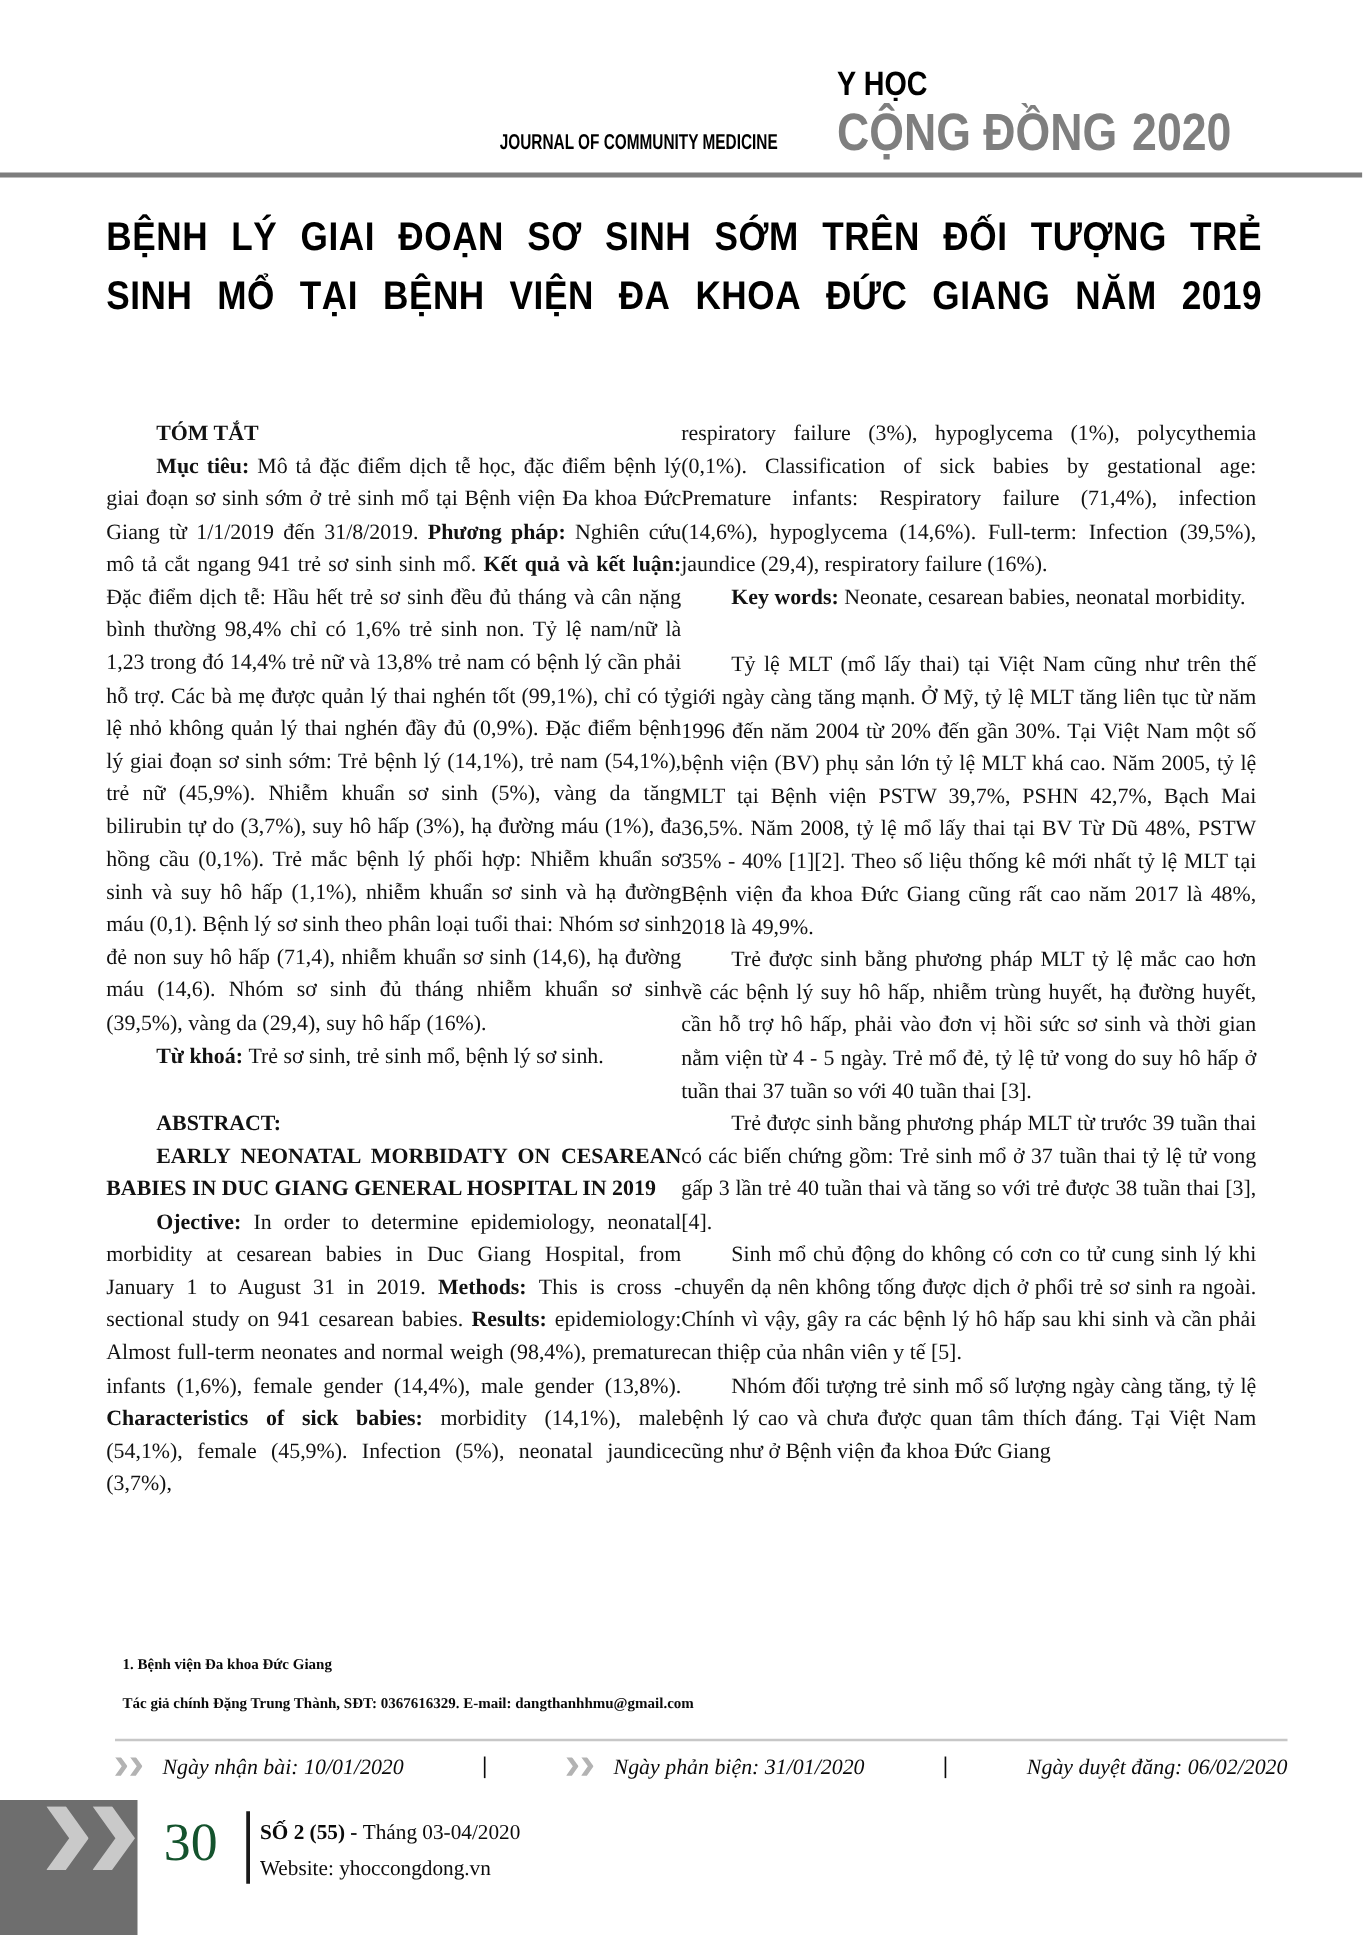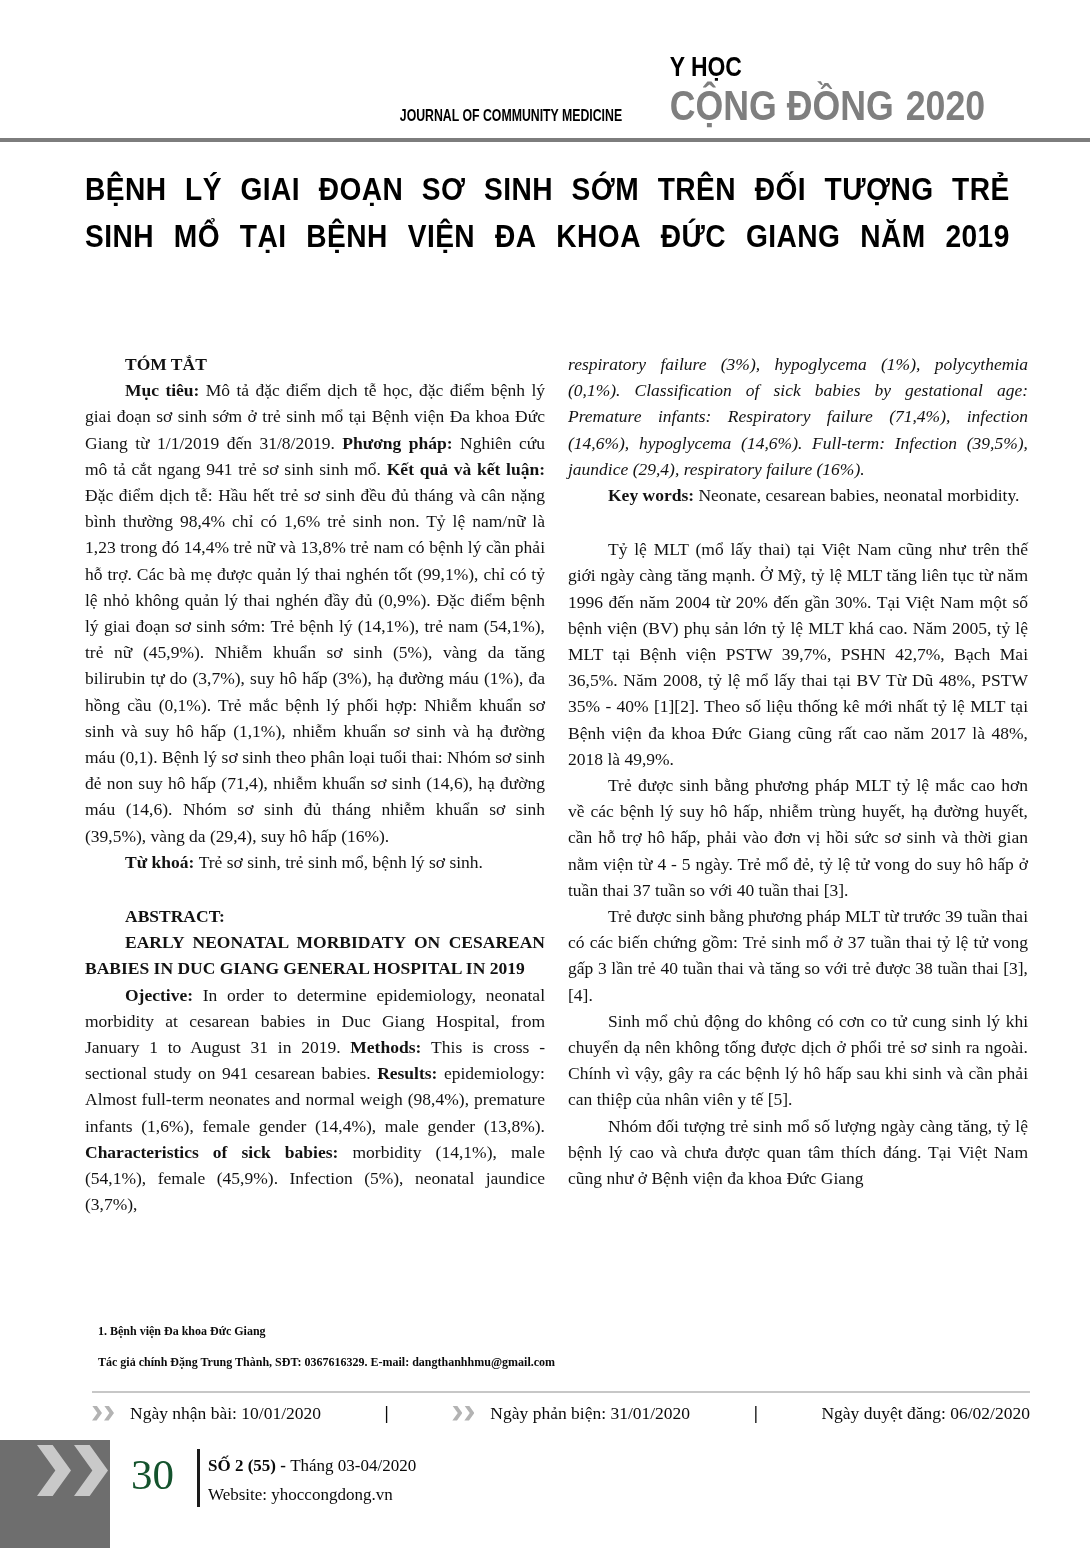--- a/index.html
+++ b/index.html
@@ -33,35 +33,35 @@
     line-height:47px; text-align:justify; text-align-last:justify; color:#000;
     white-space:nowrap; letter-spacing:0.5px;
     display:flex; justify-content:space-between;
   }
   .tline span { display:inline; }
   .authors {
     position:absolute; top:281px; left:85px; width:925px; text-align:right;
     font-family:"Liberation Sans", sans-serif; font-weight:bold; font-size:17.5px; color:#000;
   }
   
-  .columns { position:absolute; top:351px; left:85px; width:943px; display:flex; gap:23px; }
+  .columns { position:absolute; top:333px; left:85px; width:943px; display:flex; }
   .col { width:460px; font-size:17.5px; line-height:26.2px; text-align:justify; color:#121212; }
   .col .para { text-indent:40px; }
-  .col .para.noindent { text-indent:0;font-style:italic; }
+  .col .para.noindent { text-indent:0; }
   .col .heading { font-weight:bold; text-indent:40px; }
   .col .spacer { height:28px; }
   .b { font-weight:bold; }
   
   .footnote { position:absolute; top:1316px; left:98px; width:940px; font-weight:bold; font-size:12px; line-height:31px; color:#0a0a0a; }
   
   .dates-rule { position:absolute; top:1391px; left:92px; width:938px; height:2px; background:#c7c7c7; }
   .dates-row {
     position:absolute; top:1402px; left:92px; width:938px;
     display:flex; align-items:center; justify-content:space-between;
-    font-size:17.5px; color:#0a0a0a;
+    font-size:17.5px; color:#0a0a0a;font-style:italic;
   }
   .date-item { display:flex; align-items:center; gap:16px; }
   .sep { font-size:19px; font-weight:bold; }
   .chev-group { display:flex; gap:2px; align-items:center; }
   .chev { display:inline-block; background:var(--chevron-dates,#b3b3b3);
     clip-path:polygon(0 0, 46% 0, 100% 50%, 46% 100%, 0 100%, 54% 50%); }
   .chev.sm { width:10px; height:15px; }
   .chev.big { width:34px; height:51px; background:var(--chevron-light,#c9c9c9); }
   
   .footer-square { position:absolute; left:0; bottom:0; width:110px; height:108px; background:var(--footer-square,#6e6e6e); }

